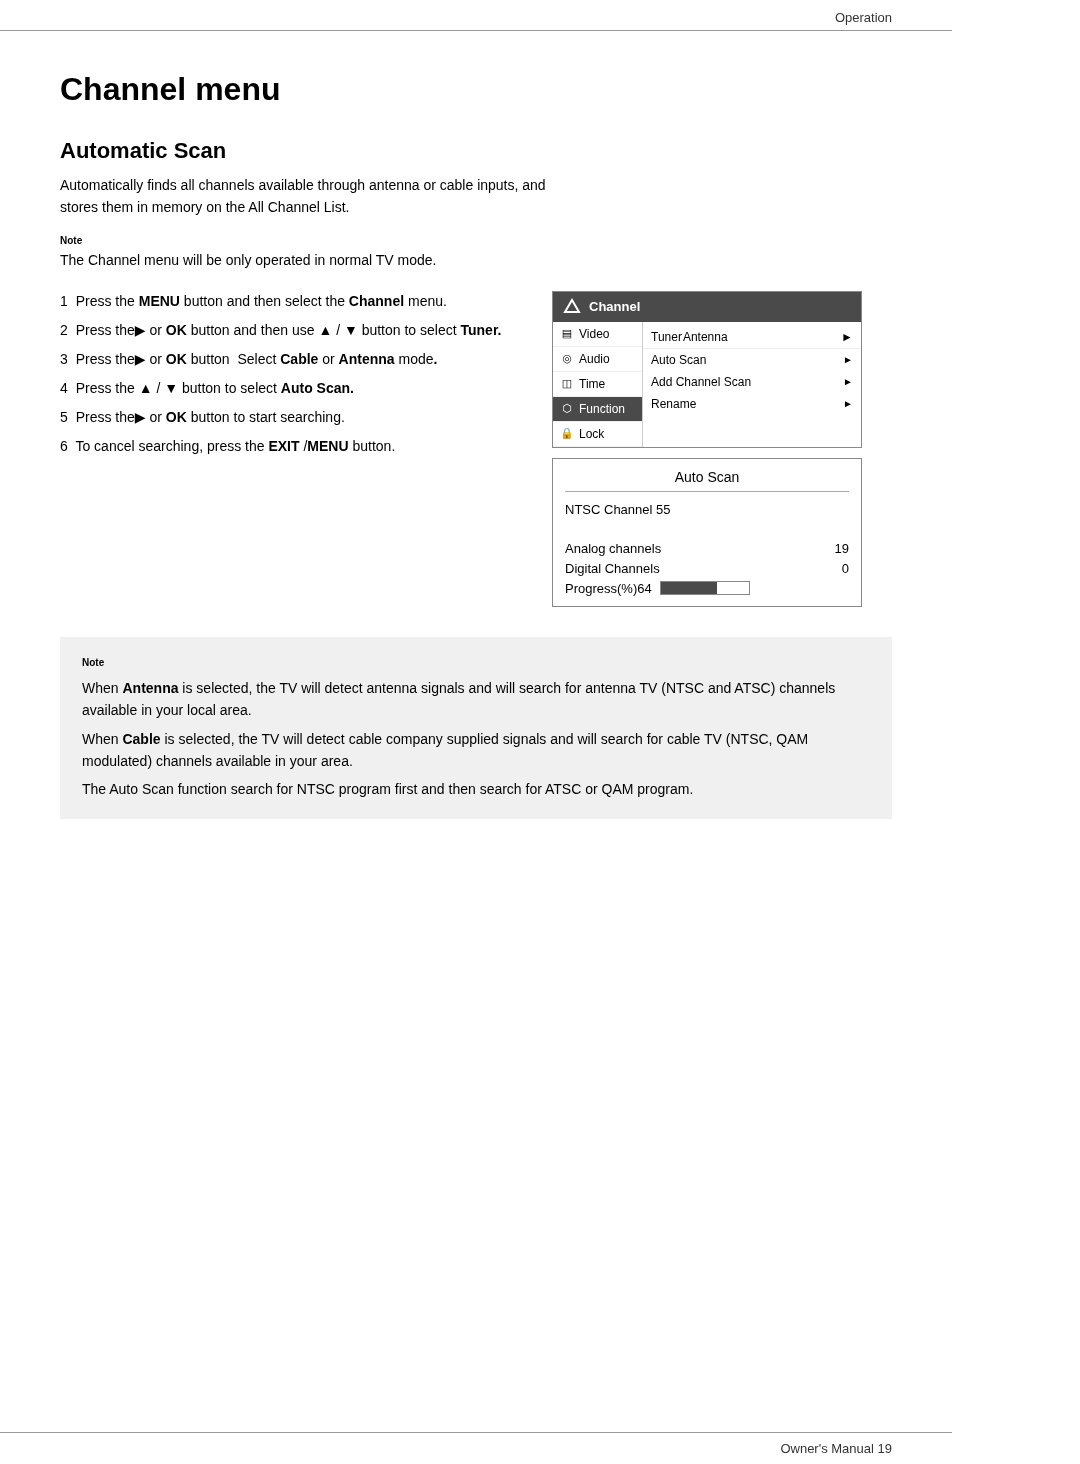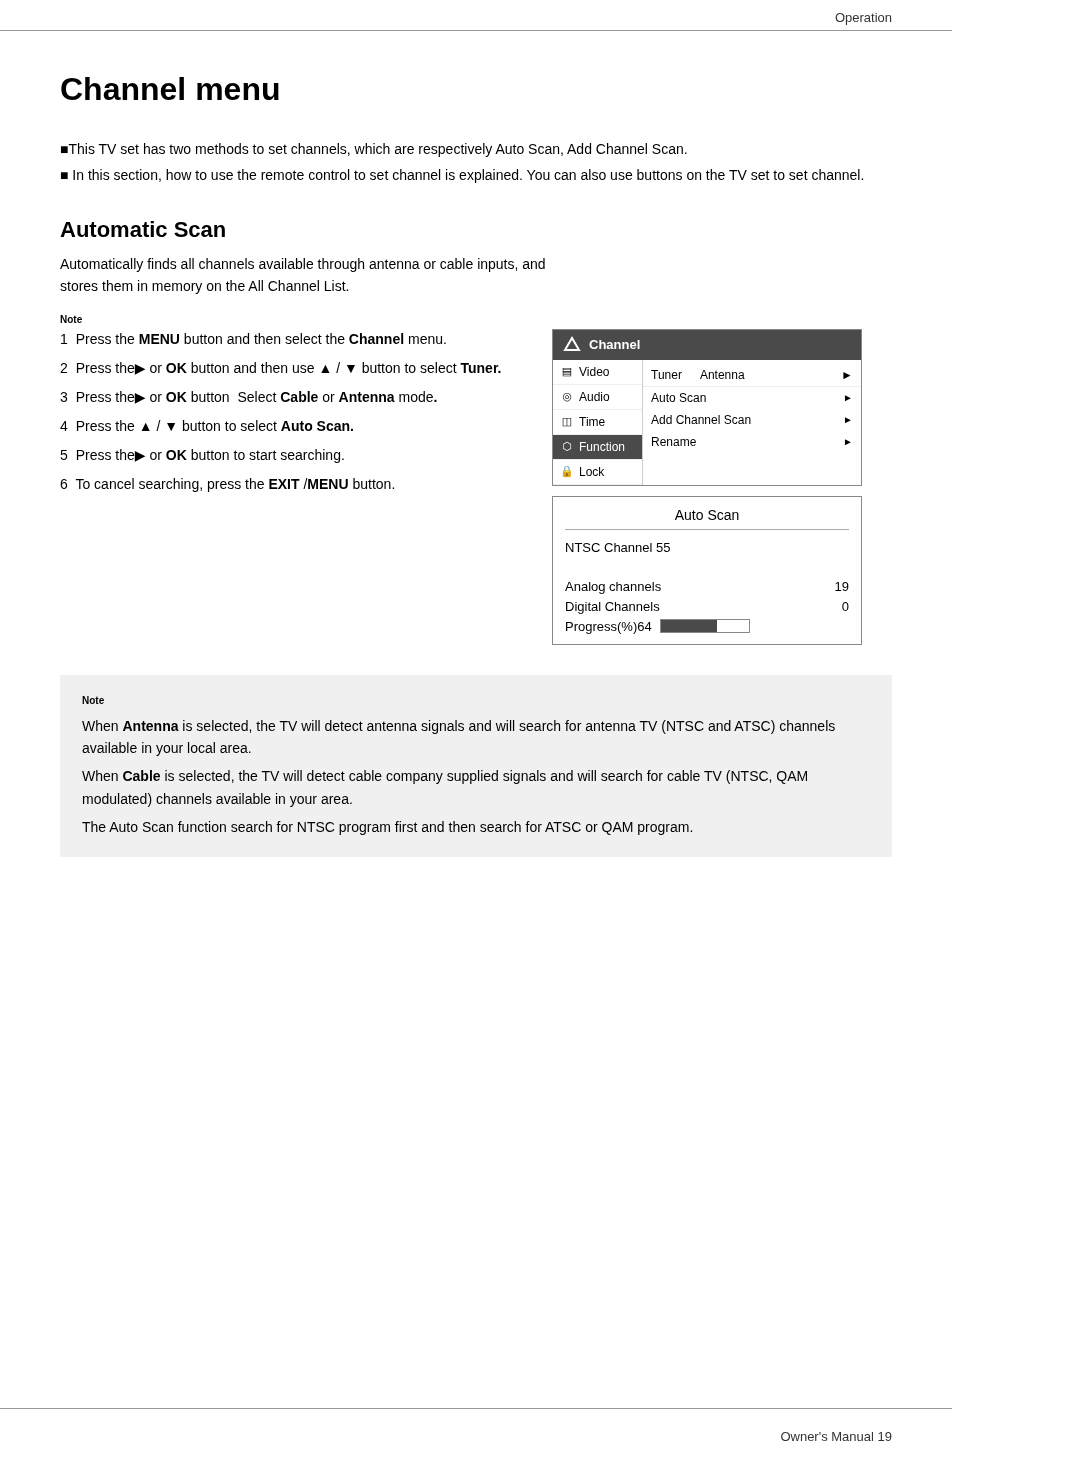--- a/index.html
+++ b/index.html
@@ -231,67 +231,64 @@
     }
     
     .page-footer {
       position: absolute;
       bottom: 0;
       left: 0;
       right: 0;
       border-top: 1px solid #999;
       display: flex;
       justify-content: flex-end;
-      padding: 20px 60px;
+      padding: 8px 60px;
       align-items: center;
     }
     .footer-text {
       font-size: 13px;
       color: #333;
     }
     .tv-menu-right-items-top {
       display: flex;
       align-items: center;
       padding: 4px 8px;
       justify-content: space-between;
       font-size: 12px;
       border-bottom: 1px solid #eee;
     }
     .antenna-row {
       display: flex;
-      gap: 18px;
+      gap: 1px;
       font-size: 12px;
     }
   </style>
 </head>
 <body>
 
 <div class="page-container">
 
   <div class="top-bar">
     <span class="top-label">Operation</span>
   </div>
 
   <div class="main-content">
 
     <h1 class="page-title">Channel menu</h1>
 
-    <div class="intro-block">
-      <p>■This TV set has two methods to set channels, which are respectively Auto Scan,  Add Channel Scan.</p>
-      <p>■ In this section, how to use the remote control  to set channel is explained. You can also use buttons on the TV set to set channel.</p>
-    </div>
 
     <h2 class="section-title">Automatic Scan</h2>
     <p class="section-desc">
       <span>Automatically finds all channels available through antenna or cable inputs, and</span><br>
       <span>stores them in memory on the All Channel List.</span>
     </p>
 
     <div>
       <div class="note-label">Note</div>
+      <div class="note-text">The Channel menu will be only operated  in normal TV mode.</div>
     </div>
 
     <div class="two-col">
 
       <div class="steps-col">
         <ol class="steps-list">
           <li>
             <span class="step-num">1</span>
             Press the <strong>MENU</strong> button and then select the <strong>Channel</strong> menu.
           </li>

